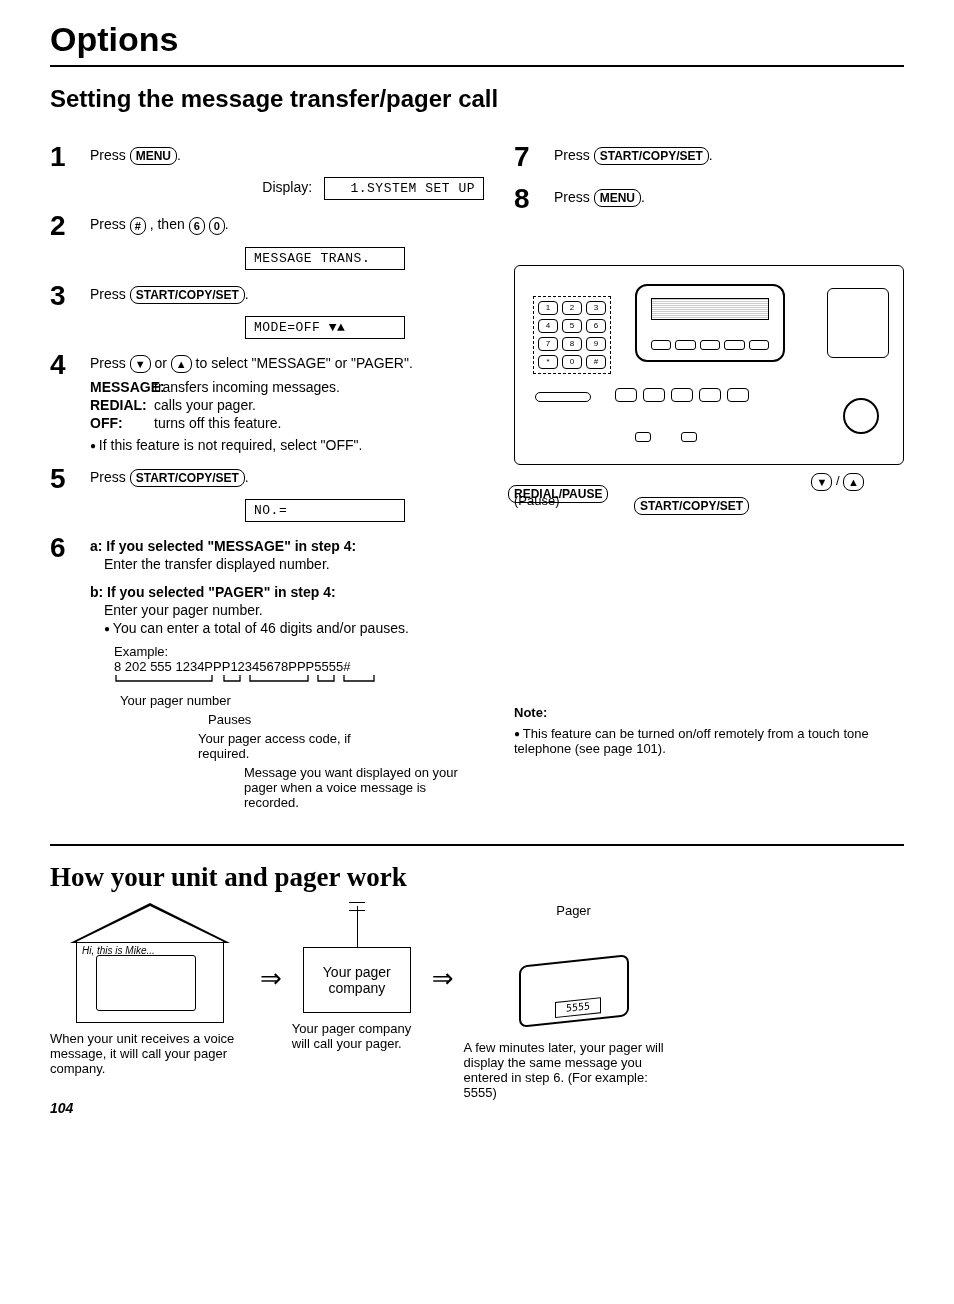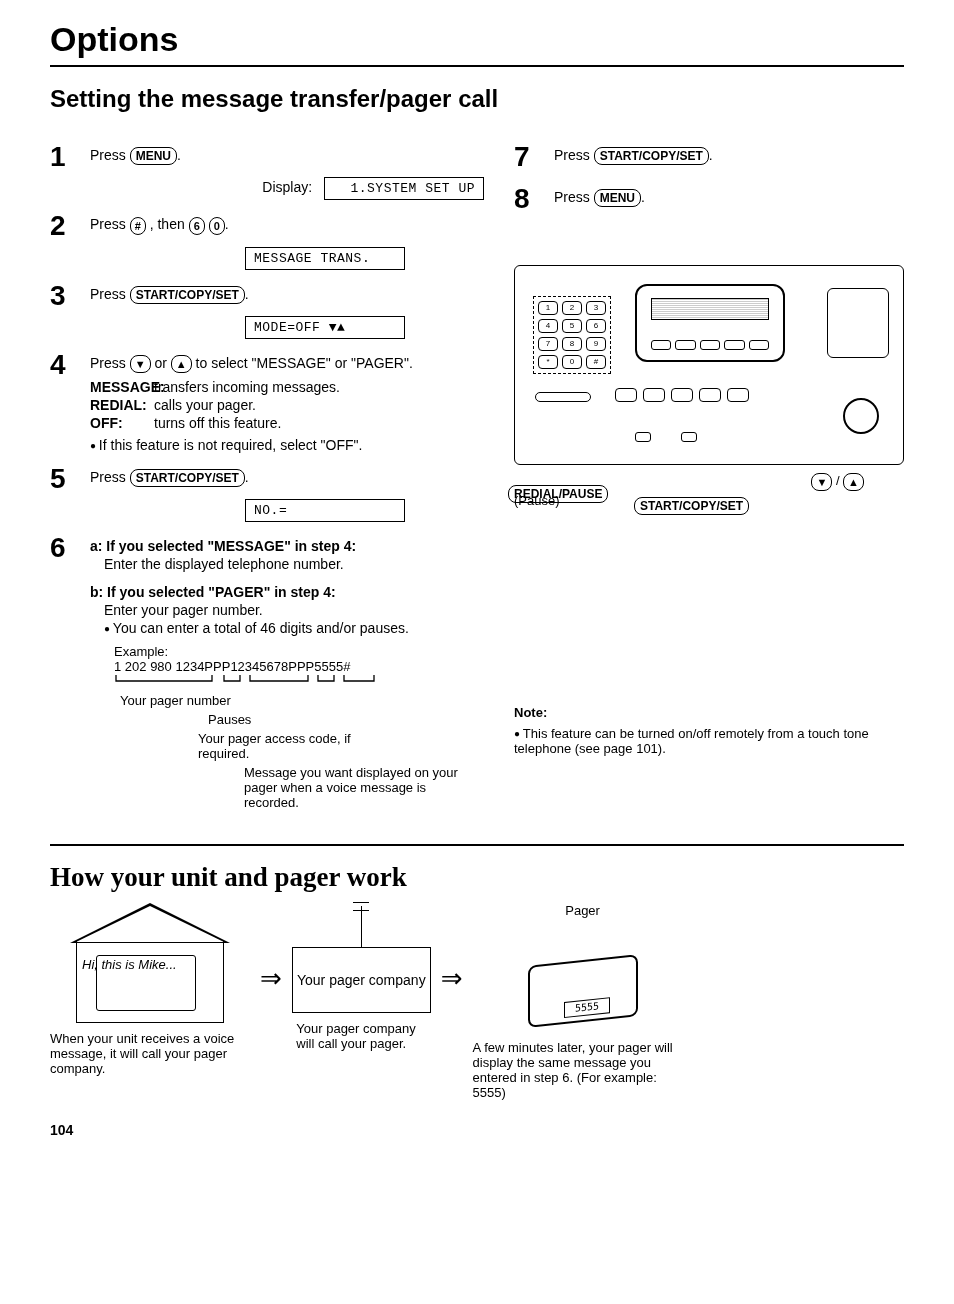--- a/index.html
+++ b/index.html
@@ -115,30 +115,30 @@
   .ill-label { position:absolute; font-size:13px; }
   .how-title { font-family: "Times New Roman", serif; font-size:27px; font-weight:bold; margin:0 0 10px 0; }
   .how-row { display:flex; gap:10px; align-items:flex-start; }
   .how-col { display:flex; flex-direction:column; align-items:center; }
   .how-arrow { font-size:26px; margin-top:60px; }
   .house { width:160px; height:120px; position:relative; }
   .house-roof { position:absolute; top:0; left:0; width:0;height:0;border-left:80px solid transparent;border-right:80px solid transparent;border-bottom:40px solid #000; }
   .house-roof-inner { position:absolute; top:3px; left:6px; width:0;height:0;border-left:74px solid transparent;border-right:74px solid transparent;border-bottom:36px solid #fff; }
   .house-body { position:absolute; top:38px; left:6px; right:6px; bottom:0; border:1.5px solid #000; border-top:none; }
   .house-fax { position:absolute; left:26px; top:52px; width:100px; height:56px; border:1.5px solid #000; border-radius:3px; }
-  .balloon { position:absolute; left:12px; top:54px; font-size:13px; font-style:italic; }
-  .pc-box { width:139px; height:66px; border:1.5px solid #000; display:flex;align-items:center;justify-content:center;text-align:center; margin-top:44px; position:relative;}
+  .balloon { position:absolute; left:12px; top:42px; font-size:10px; font-style:italic; }
+  .pc-box { width:108px; height:66px; border:1.5px solid #000; display:flex;align-items:center;justify-content:center;text-align:center; margin-top:44px; position:relative;}
   .antenna { position:absolute; top:-42px; left:50%; width:1px; height:42px; background:#000;}
   .antenna::before { content:""; position:absolute; top:-4px; left:-8px; width:16px; height:1px; background:#000;}
   .antenna::after { content:""; position:absolute; top:4px; left:-8px; width:16px; height:1px; background:#000;}
   .pager-ill { width:130px;height:90px; position:relative; margin-top:24px;}
   .pager-body { position:absolute; top:18px; left:10px; width:110px;height:62px;border:2px solid #000;border-radius:8px; transform:skewY(-6deg);}
   .pager-disp { position:absolute; bottom:4px; left:34px; width:46px;height:16px;border:1.5px solid #000; font-family:monospace;font-size:10px;text-align:center;line-height:14px;}
   .how-cap { font-size:13px; margin-top:8px; max-width:200px; }
-  .pagenum { font-weight:bold; margin-top:22px; }
+  .pagenum { font-style:italic; font-weight:bold; margin-top:0; }
   .tri { font-size:11px; }
   .note-block { margin-top:170px; font-size:13px;}
 </style>
 </head>
 <body>
 
 <h1 class="page-title">Options</h1>
 <div class="hr"></div>
 
 <h2 class="section-title">Setting the message transfer/pager call</h2>
@@ -211,29 +211,29 @@
         <div class="display-row2">
           <span class="display-box" style="min-width:160px">NO.=</span>
         </div>
       </div>
     </div>
 
     <div class="step">
       <div class="step-num">6</div>
       <div class="step-body">
         <div class="b">a: If you selected "MESSAGE" in step 4:</div>
-        <div class="sub">Enter the displayed telephone number.</div>
+        <div class="sub">Enter the transfer displayed number.</div>
 
         <div class="b" style="margin-top:12px">b: If you selected "PAGER" in step 4:</div>
         <div class="sub">Enter your pager number.</div>
         <div class="sub bullet">You can enter a total of 46 digits and/or pauses.</div>
 
         <div class="example-box">
           <div>Example:</div>
-          <div class="example-string">1 202 980 1234PPP12345678PPP5555#</div>
+          <div class="example-string">8 202 555 1234PPP12345678PPP5555#</div>
           <svg width="300" height="12">
             <path d="M2 1 v6 h96 v-6 M110 1 v6 h16 v-6 M136 1 v6 h58 v-6 M204 1 v6 h16 v-6 M230 1 v6 h30 v-6" stroke="#000" fill="none" stroke-width="1.3"></path>
           </svg>
           <div class="annot annot-row" style="margin-left:6px">Your pager number</div>
           <div class="annot" style="margin-left:94px">Pauses</div>
           <div class="annot" style="margin-left:84px;max-width:180px">Your pager access code, if required.</div>
           <div class="annot" style="margin-left:130px;max-width:220px">Message you want displayed on your pager when a voice message is recorded.</div>
         </div>
       </div>
     </div>

